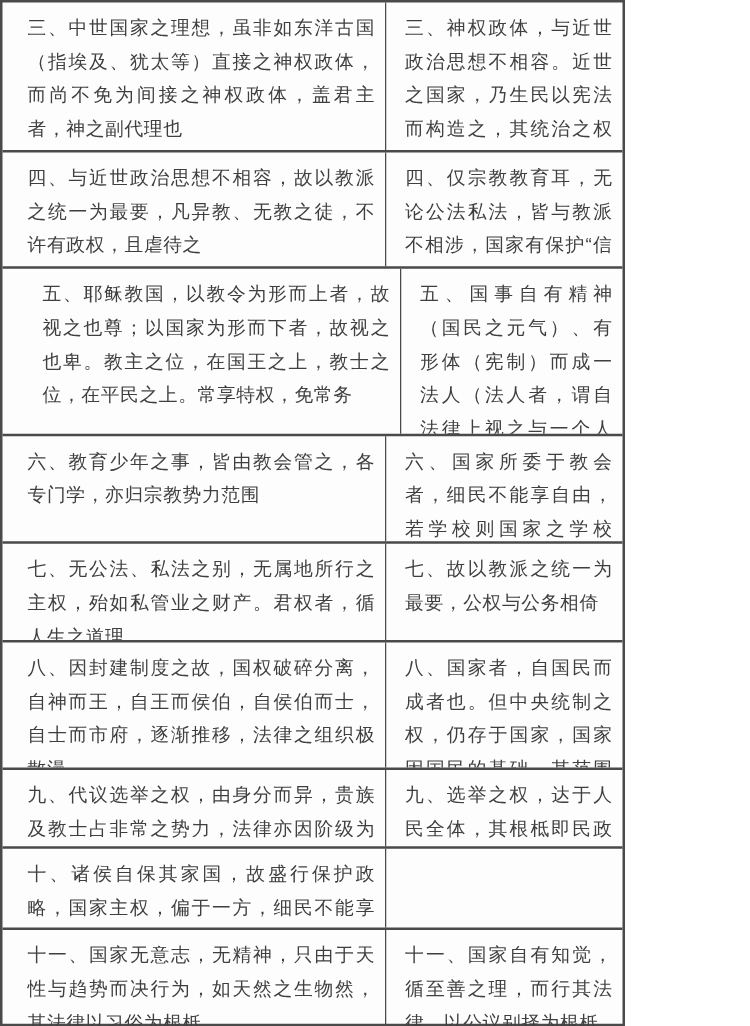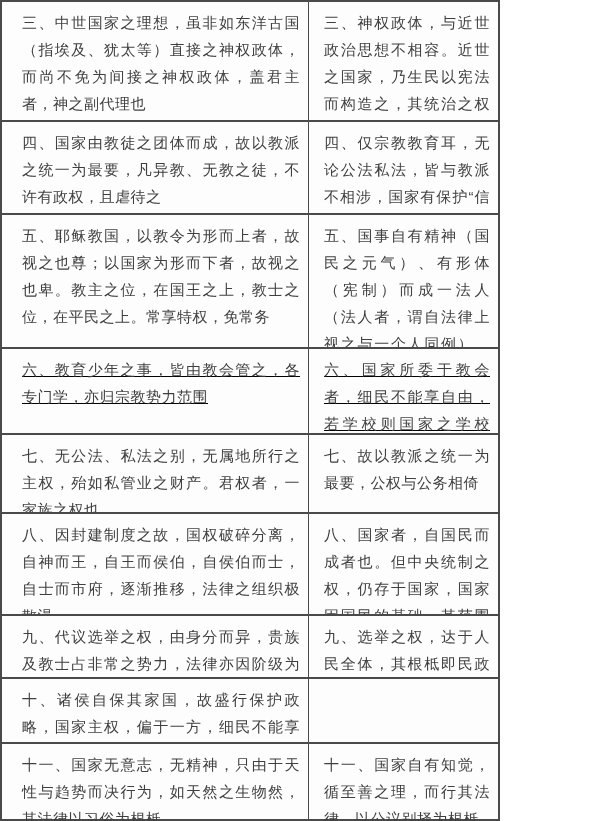--- a/index.html
+++ b/index.html
@@ -46,50 +46,50 @@
     flex: 0 0 307px;
     border-right: 1.5px solid #4a4a4a;
   }
   .t-cell.right {
     flex: 1 1 auto;
     padding-left: 15px;
   }
   
   .t-row:nth-child(1) { min-height: 120px; }
   .t-row:nth-child(2) { min-height: 93px; }
-  .t-row:nth-child(3) { min-height: 134px; }
-  .t-row:nth-child(4) { min-height: 86px; text-decoration: underline; }
+  .t-row:nth-child(3) { min-height: 134px; padding-left: 12px; }
+  .t-row:nth-child(4) { min-height: 86px; }
   .t-row:nth-child(5) { min-height: 79px; }
   .t-row:nth-child(6) { min-height: 102px; }
   .t-row:nth-child(7) { min-height: 63px; }
   .t-row:nth-child(8) { min-height: 65px; }
   .t-row:nth-child(9) { min-height: 79px; }
 </style>
 </head>
 <body>
 
 <div class="comparison-table">
   <div class="t-row">
     <div class="t-cell left">三、中世国家之理想，虽非如东洋古国（指埃及、犹太等）直接之神权政体，而尚不免为间接之神权政体，盖君主者，神之副代理也</div>
     <div class="t-cell right">三、神权政体，与近世政治思想不相容。近世之国家，乃生民以宪法而构造之，其统治之权以公法节制之，其行政也，循人生之道理，因人为之方法，以图国民之幸福</div>
   </div>
   <div class="t-row">
-    <div class="t-cell left">四、国家由教徒之团体而成，故以教派之统一为最要，凡异教、无教之徒，不许有政权，且虐待之</div>
+    <div class="t-cell left">四、与近世政治思想不相容，故以教派之统一为最要，凡异教、无教之徒，不许有政权，且虐待之</div>
     <div class="t-cell right">四、仅宗教教育耳，无论公法私法，皆与教派不相涉，国家有保护“信教自由”之责任，无论何种教令，不得禁止凌害之</div>
   </div>
   <div class="t-row">
     <div class="t-cell left">五、耶稣教国，以教令为形而上者，故视之也尊；以国家为形而下者，故视之也卑。教主之位，在国王之上，教士之位，在平民之上。常享特权，免常务</div>
     <div class="t-cell right">五、国事自有精神（国民之元气）、有形体（宪制）而成一法人（法人者，谓自法律上视之与一个人同例），对于教令而有独立之地位，且能以权力临教会，施行法律也。一切阶级皆平等，教士不能有特优之权</div>
   </div>
   <div class="t-row">
     <div class="t-cell left">六、教育少年之事，皆由教会管之，各专门学，亦归宗教势力范围</div>
     <div class="t-cell right">六、国家所委于教会者，细民不能享自由，若学校则国家之学校也，一切专门学，皆脱宗教之羁绊，国家保护其自由</div>
   </div>
   <div class="t-row">
-    <div class="t-cell left">七、无公法、私法之别，无属地所行之主权，殆如私管业之财产。君权者，一家族之权也</div>
+    <div class="t-cell left">七、无公法、私法之别，无属地所行之主权，殆如私管业之财产。君权者，循人生之道理</div>
     <div class="t-cell right">七、故以教派之统一为最要，公权与公务相倚</div>
   </div>
   <div class="t-row">
     <div class="t-cell left">八、因封建制度之故，国权破碎分离，自神而王，自王而侯伯，自侯伯而士，自士而市府，逐渐推移，法律之组织极散漫</div>
     <div class="t-cell right">八、国家者，自国民而成者也。但中央统制之权，仍存于国家，国家因国民的基础，其范围日趋广大，法律亦以国家统一之精神，施平等于全体</div>
   </div>
   <div class="t-row">
     <div class="t-cell left">九、代议选举之权，由身分而异，贵族及教士占非常之势力，法律亦因阶级为区别</div>
     <div class="t-cell right">九、选举之权，达于人民全体，其根柢即民政是也。国家保护其自由</div>
   </div>

